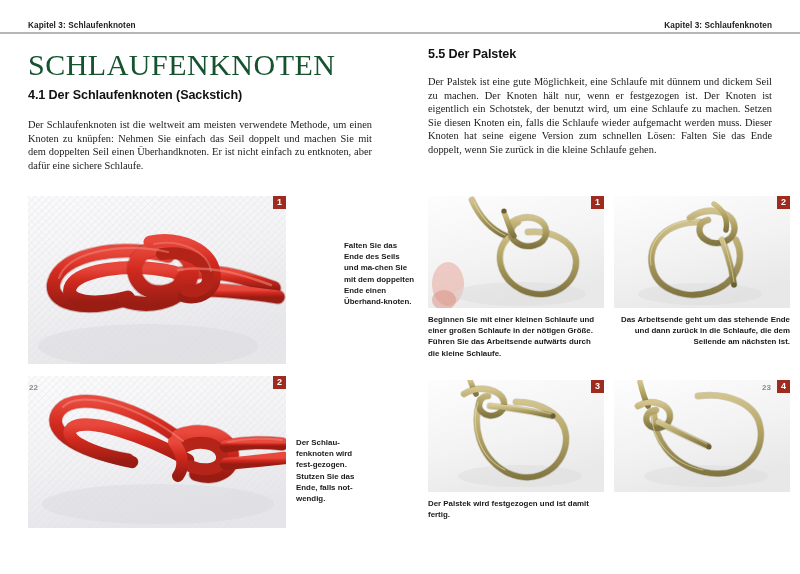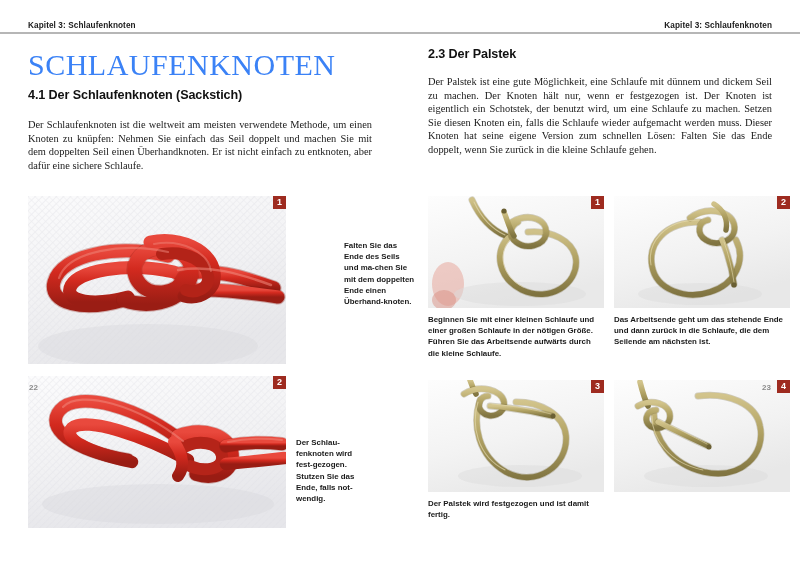--- a/index.html
+++ b/index.html
@@ -26,21 +26,21 @@
     background:#b6b6b6;
   }
   .page.left .rule{left:0;right:0;}
   .page.right .rule{left:0;right:0;}
 
   
   .chaptertitle{
     position:absolute;top:48px;left:28px;
     font-family:"Liberation Serif", serif;
     font-size:30px;line-height:34px;
-    color:#3b82f6;
+    color:#14532d;
     letter-spacing:.5px;
     font-weight:400;
     white-space:nowrap;
   }
   .h2{
     font-size:12.6px;font-weight:700;color:#111;
     letter-spacing:-.1px;
   }
   .left .h2{position:absolute;top:88px;left:28px;}
   .right .h2{position:absolute;top:47px;left:28px;}
@@ -77,21 +77,21 @@
   .lcap2{position:absolute;top:424px;left:296px;width:72px;margin-top:13px;}
 
   
   .rfig{position:absolute;width:176px;height:112px;}
   .rf1{top:196px;left:28px;}
   .rf2{top:196px;left:214px;}
   .rf3{top:380px;left:28px;}
   .rf4{top:380px;left:214px;}
   .rcap{position:absolute;width:176px;}
   .rc1{top:314px;left:28px;}
-  .rc2{top:314px;left:214px;}
+  .rc2{top:314px;left:214px;text-align:right;}
   .rc3{top:498px;left:28px;}
   .rc4{top:498px;left:214px;}
 
   
   .pagenum{
     position:absolute;bottom:18px;
     font-size:8px;color:#8a8a8a;font-weight:600;margin-top:12px;
   }
   .pagenum.l{left:29px;}
   .pagenum.r{right:29px;}
@@ -216,21 +216,21 @@
     <div class="cap lcap2">Der Schlau-fenknoten wird fest-gezogen. Stutzen Sie das Ende, falls not-wendig.</div>
 
     <div class="pagenum l">22</div>
   </div>
 
   <div class="page right">
 
     <div class="runhead r">Kapitel 3: Schlaufenknoten</div>
     <div class="rule"></div>
 
-    <div class="h2">2.3 Der Palstek</div>
+    <div class="h2">5.5 Der Palstek</div>
 
     <div class="body-text">Der Palstek ist eine gute Möglichkeit, eine Schlaufe mit dünnem und dickem Seil zu machen. Der Knoten hält nur, wenn er festgezogen ist. Der Knoten ist eigentlich ein Schotstek, der benutzt wird, um eine Schlaufe zu machen. Setzen Sie diesen Knoten ein, falls die Schlaufe wieder aufgemacht werden muss. Dieser Knoten hat seine eigene Version zum schnellen Lösen: Falten Sie das Ende doppelt, wenn Sie zurück in die kleine Schlaufe gehen.</div>
 
     <div class="fig rfig rf1">
       <div class="photo">
         <svg viewBox="0 0 176 112" preserveAspectRatio="none">
           <defs>
             <linearGradient id="bgo1" x1="0" y1="0" x2="0.4" y2="1">
               <stop offset="0%" stop-color="#fdfdfd"></stop>
               <stop offset="60%" stop-color="#f3f3f3"></stop>

